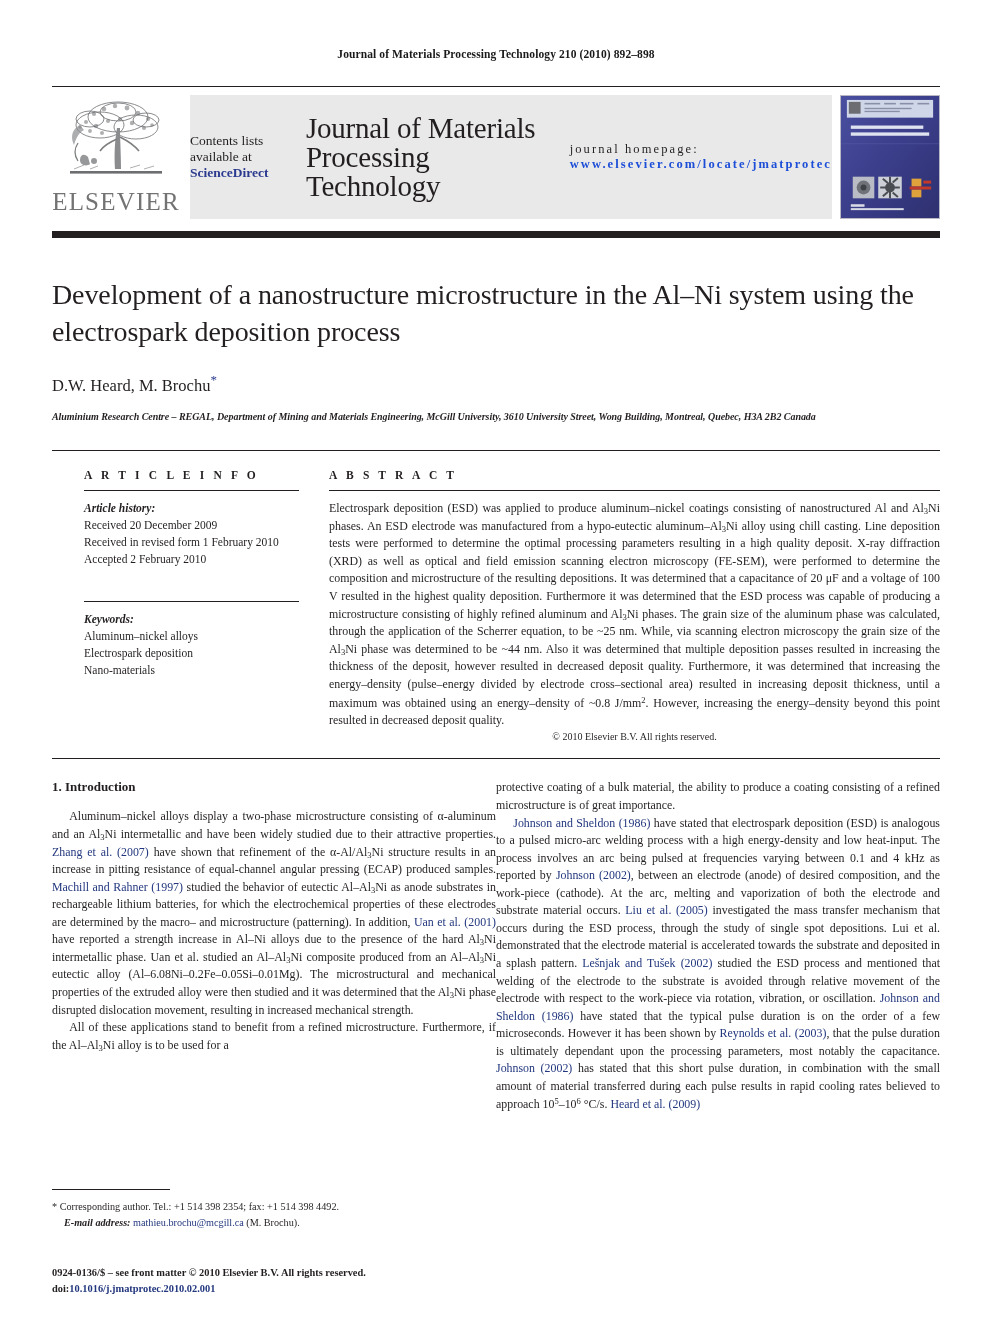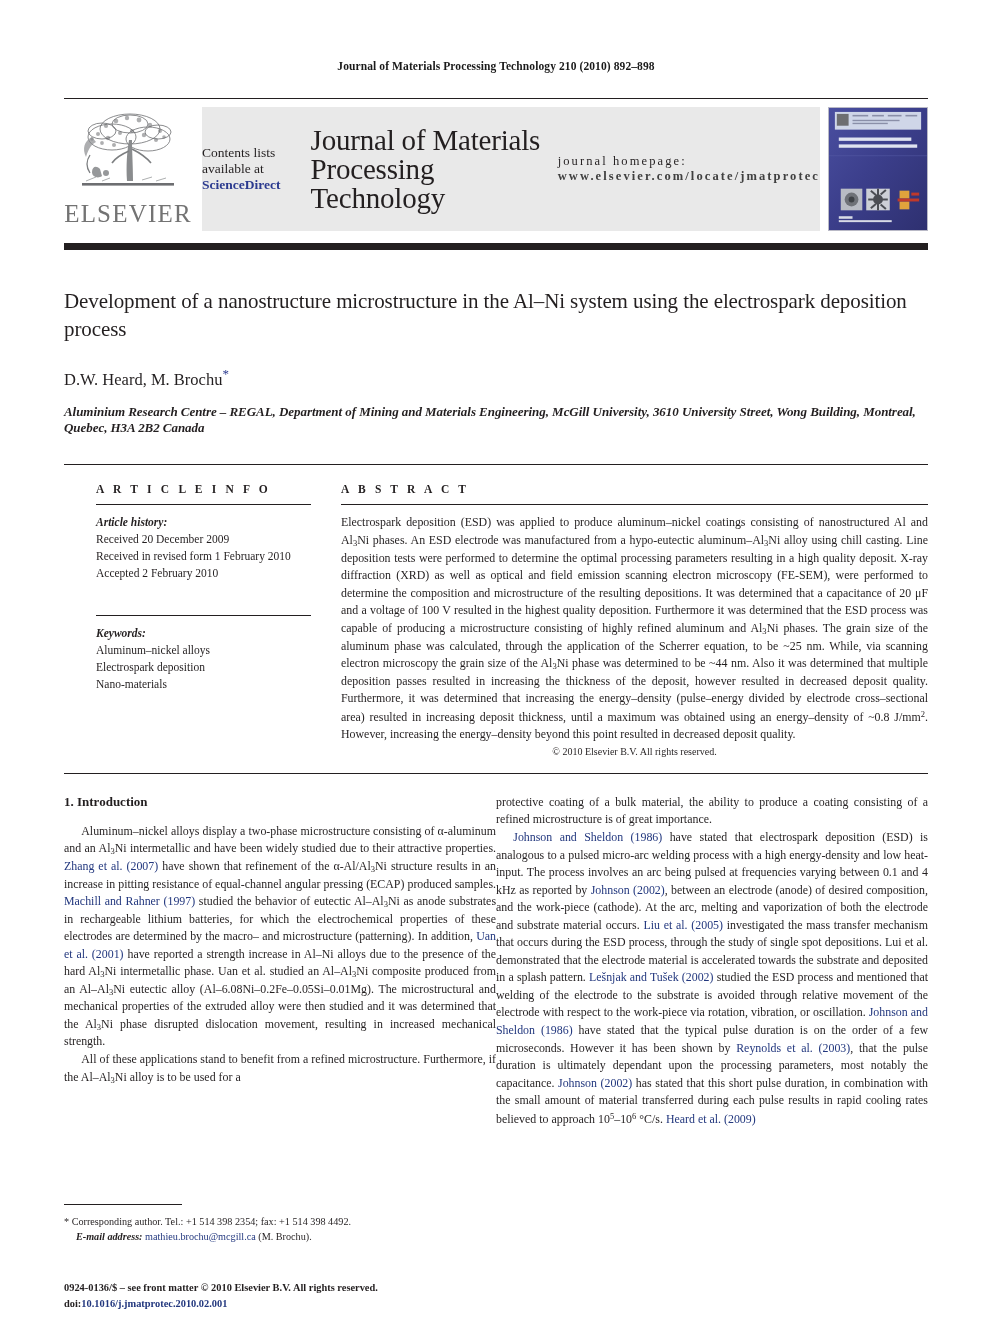--- a/index.html
+++ b/index.html
@@ -12,21 +12,21 @@
     height: 1323px;
     font-family: "Liberation Serif", serif;
     color: #1a1a1a;
     position: relative;
     overflow: hidden;
   }
   .page {
     position: relative;
     width: 992px;
     height: 1323px;
-    padding: 12px;
+    padding: 0;
     box-sizing: border-box;
   }
 
   
   .running-head {
     text-align: center;
     font-size: 11.5px;
     font-weight: bold;
     letter-spacing: 0.1px;
     padding-top: 48px;
@@ -85,21 +85,21 @@
     color: #231f20;
     letter-spacing: -0.2px;
     line-height: 1;
   }
   .homepage-line {
     font-size: 12.5px;
     color: #231f20;
     letter-spacing: 2.1px;
   }
   .homepage-line .hp-url {
-    color: #404040;
+    color: #1d4ed8;
     font-weight: bold;
   }
   .cover-thumb {
     flex: 0 0 100px;
     width: 100px;
     height: 124px;
     border: 1px solid #b9b9c6;
     box-sizing: border-box;
     position: relative;
     overflow: hidden;
@@ -111,35 +111,35 @@
     margin: 8px 52px 0 52px;
     height: 7px;
     background: #231f20;
   }
 
   
   .title-block {
     margin: 38px 52px 0 52px;
   }
   .paper-title {
-    font-size: 21px;
+    font-size: 28px;
     line-height: 1.33;
     color: #231f20;
     font-weight: normal;
     margin: 0;
     letter-spacing: -0.1px;
   }
   .authors {
     font-size: 16.5px;
     margin-top: 22px;
     color: #231f20;
   }
   .authors .corr-star { color: #2b3a8f; font-size: 13px; vertical-align: super; }
   .affiliation {
-    font-size: 13px;
+    font-size: 10px;
     font-style: italic;
     font-weight: bold;
     margin-top: 15px;
     color: #231f20;
     letter-spacing: -0.05px;
   }
 
   
   .info-abstract {
     margin: 28px 52px 0 52px;

